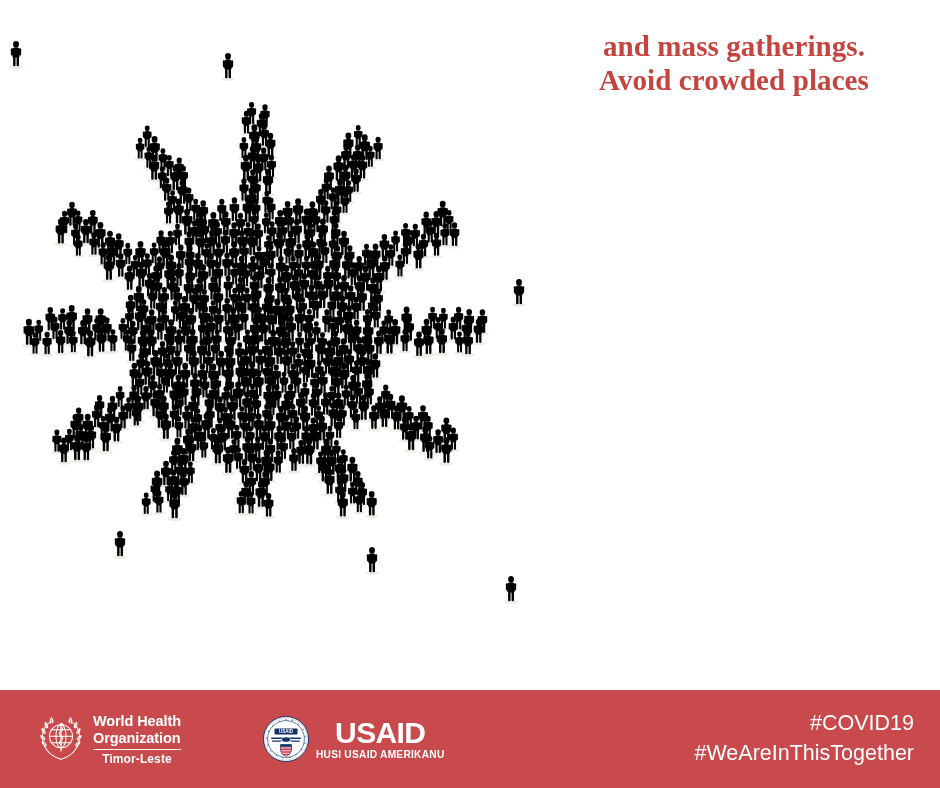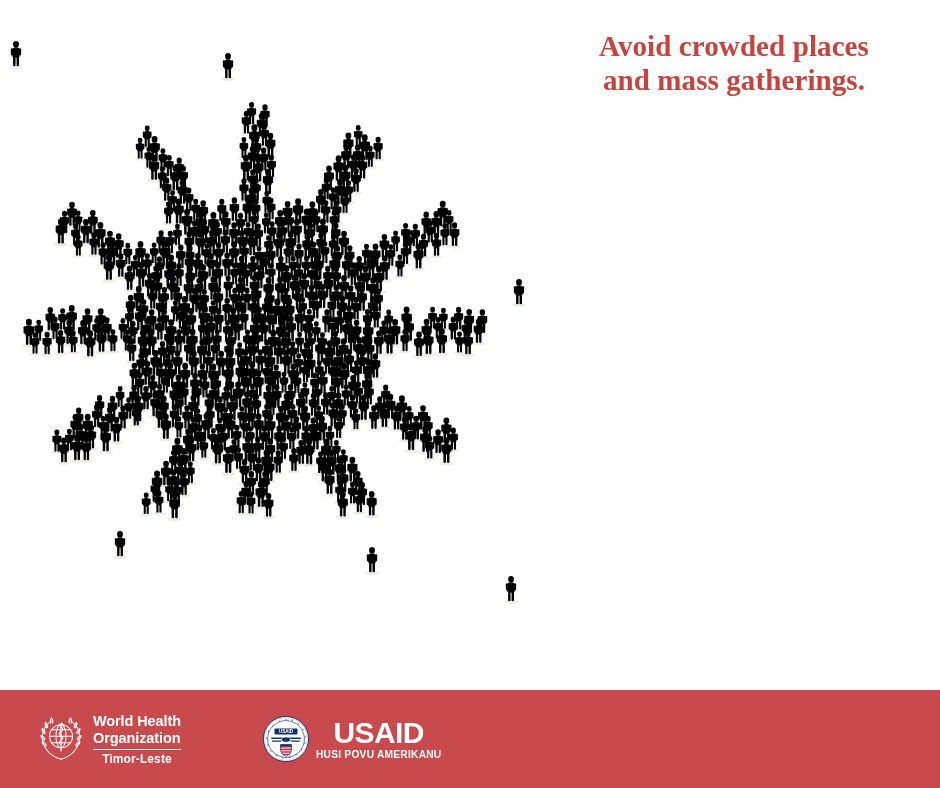--- a/index.html
+++ b/index.html
@@ -812,22 +812,22 @@
           <use xlink:href="#person" transform="translate(268.6,501.4) scale(1.044)" class="p c2"></use>
           <use xlink:href="#person" transform="translate(174.6,501.5) scale(1.152)" class="p c9"></use>
           <use xlink:href="#person" transform="translate(120.0,540.0) scale(1.120)" class="p c6"></use>
           <use xlink:href="#person" transform="translate(372.0,556.0) scale(1.120)" class="p c1"></use>
           <use xlink:href="#person" transform="translate(511.0,585.0) scale(1.120)" class="p c6"></use>
         </g>
     </svg>
   </div>
 
   <div id="headline">
+    <span class="hl-line">and mass gatherings.</span>
     <span class="hl-line">Avoid crowded places</span>
-    <span class="hl-line">and mass gatherings.</span>
   </div>
 
 
   <div id="footer-bar">
 
     <div class="footer-left">
 
       <div class="who-lockup">
         <svg class="who-emblem" viewBox="0 0 100 100">
           <g fill="none" stroke="#ffffff" stroke-width="2.2" stroke-linecap="round">
@@ -912,22 +912,26 @@
           <g fill="#C8102E">
             <rect x="38" y="68.5" width="24" height="2"></rect>
             <rect x="38" y="72" width="24" height="2"></rect>
             <rect x="39" y="75.5" width="22" height="2"></rect>
             <rect x="41" y="79" width="18" height="2"></rect>
             <rect x="43" y="82.5" width="14" height="2"></rect>
           </g>
         </svg>
         <div class="usaid-wordmark">
           <div class="usaid-name">USAID</div>
-          <div class="usaid-tag">HUSI POVU AMERIKANU</div>
+          <div class="usaid-tag">HUSI USAID AMERIKANU</div>
         </div>
       </div>
 
     </div>
 
+    <div id="hashtags">
+      <span>#COVID19</span>
+      <span>#WeAreInThisTogether</span>
+    </div>
 
   </div>
 
 </div>
 
 </body></html>

